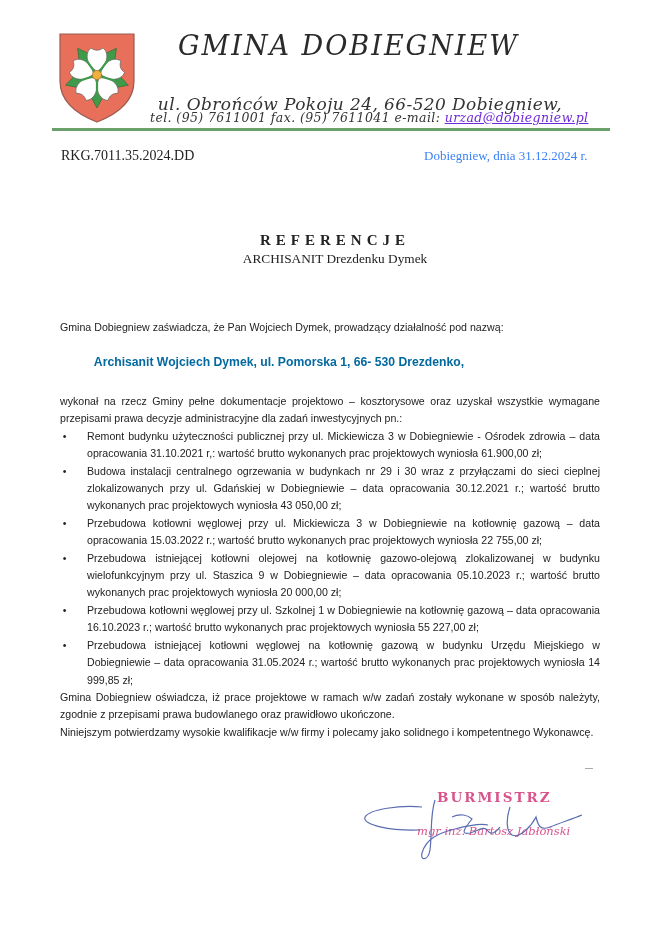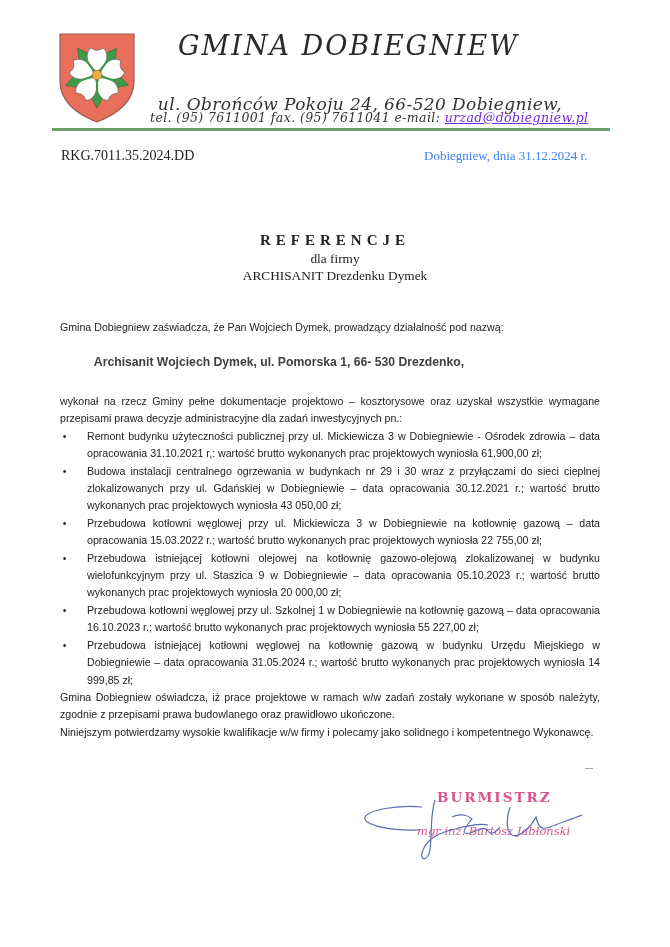--- a/index.html
+++ b/index.html
@@ -43,21 +43,21 @@
     .center-block .l { font-size: 13.3px; line-height: 17px; }
     .body {
       position: absolute; left: 60px; width: 540px;
       font-family: "Liberation Sans", sans-serif; font-size: 11.8px; line-height: 17.4px;
       color: #222; text-align: justify; transform: scaleX(0.9); transform-origin: left top;
       width: 600px;
     }
     .intro { top: 319px; }
     .company {
       position: absolute; left: 0; top: 355px; width: 558px; text-align: center;
-      font-family: "Liberation Sans", sans-serif; font-weight: bold; font-size: 12.2px; color: #404040;
+      font-family: "Liberation Sans", sans-serif; font-weight: bold; font-size: 12.2px; color: #0369a1;
     }
     .main { top: 393px; }
     .main ul { list-style: none; margin: 0; padding: 0; }
     .main li { position: relative; padding-left: 30px; }
     .main li .dot { position: absolute; left: 3px; top: 0; }
     .sig-title {
       position: absolute; left: 437px; top: 789px;
       font-family: "DejaVu Serif", serif; font-weight: bold; font-size: 13.5px; letter-spacing: 2px;
       color: #d9548c;
       text-align: center;
@@ -106,21 +106,20 @@
 <div class="addr2">
   <span>tel. (95) 7611001 fax.  (95) 7611041 e-mail: </span><span class="mail">urzad@dobiegniew.pl</span>
 </div>
 <div class="rule"></div>
 
 <div class="ref">RKG.7011.35.2024.DD</div>
 <div class="date">Dobiegniew, dnia 31.12.2024 r.</div>
 
 <div class="center-block">
   <div class="h">REFERENCJE</div>
-  <div class="l">dla firmy</div>
   <div class="l">ARCHISANIT Drezdenku Dymek</div>
 </div>
 
 <div class="body intro">Gmina Dobiegniew zaświadcza, że Pan Wojciech Dymek, prowadzący działalność pod nazwą:</div>
 <div class="company">Archisanit Wojciech Dymek, ul. Pomorska 1, 66- 530 Drezdenko,</div>
 
 <div class="body main">
   <div>wykonał na rzecz Gminy pełne dokumentacje projektowo – kosztorysowe oraz uzyskał wszystkie wymagane przepisami prawa decyzje administracyjne dla zadań inwestycyjnych pn.:</div>
   <ul>
     <li><span class="dot">•</span><span>Remont budynku użyteczności publicznej przy ul. Mickiewicza 3 w Dobiegniewie - Ośrodek zdrowia – data opracowania 31.10.2021 r,: wartość brutto wykonanych prac projektowych wyniosła 61.900,00 zł;</span></li>

